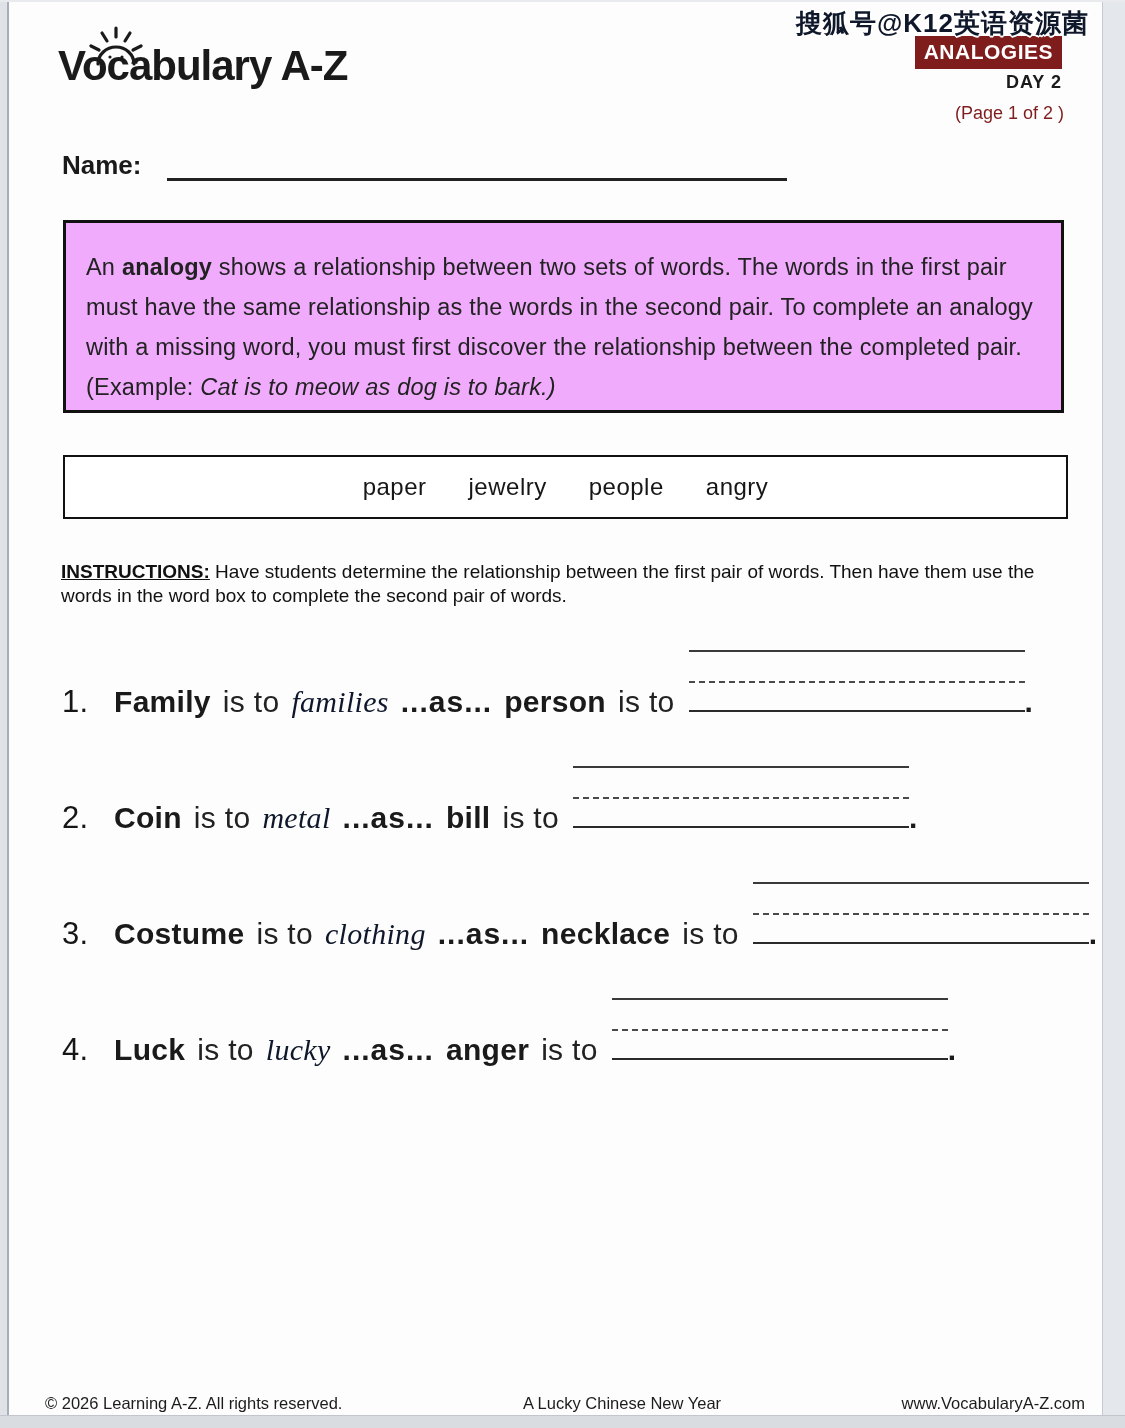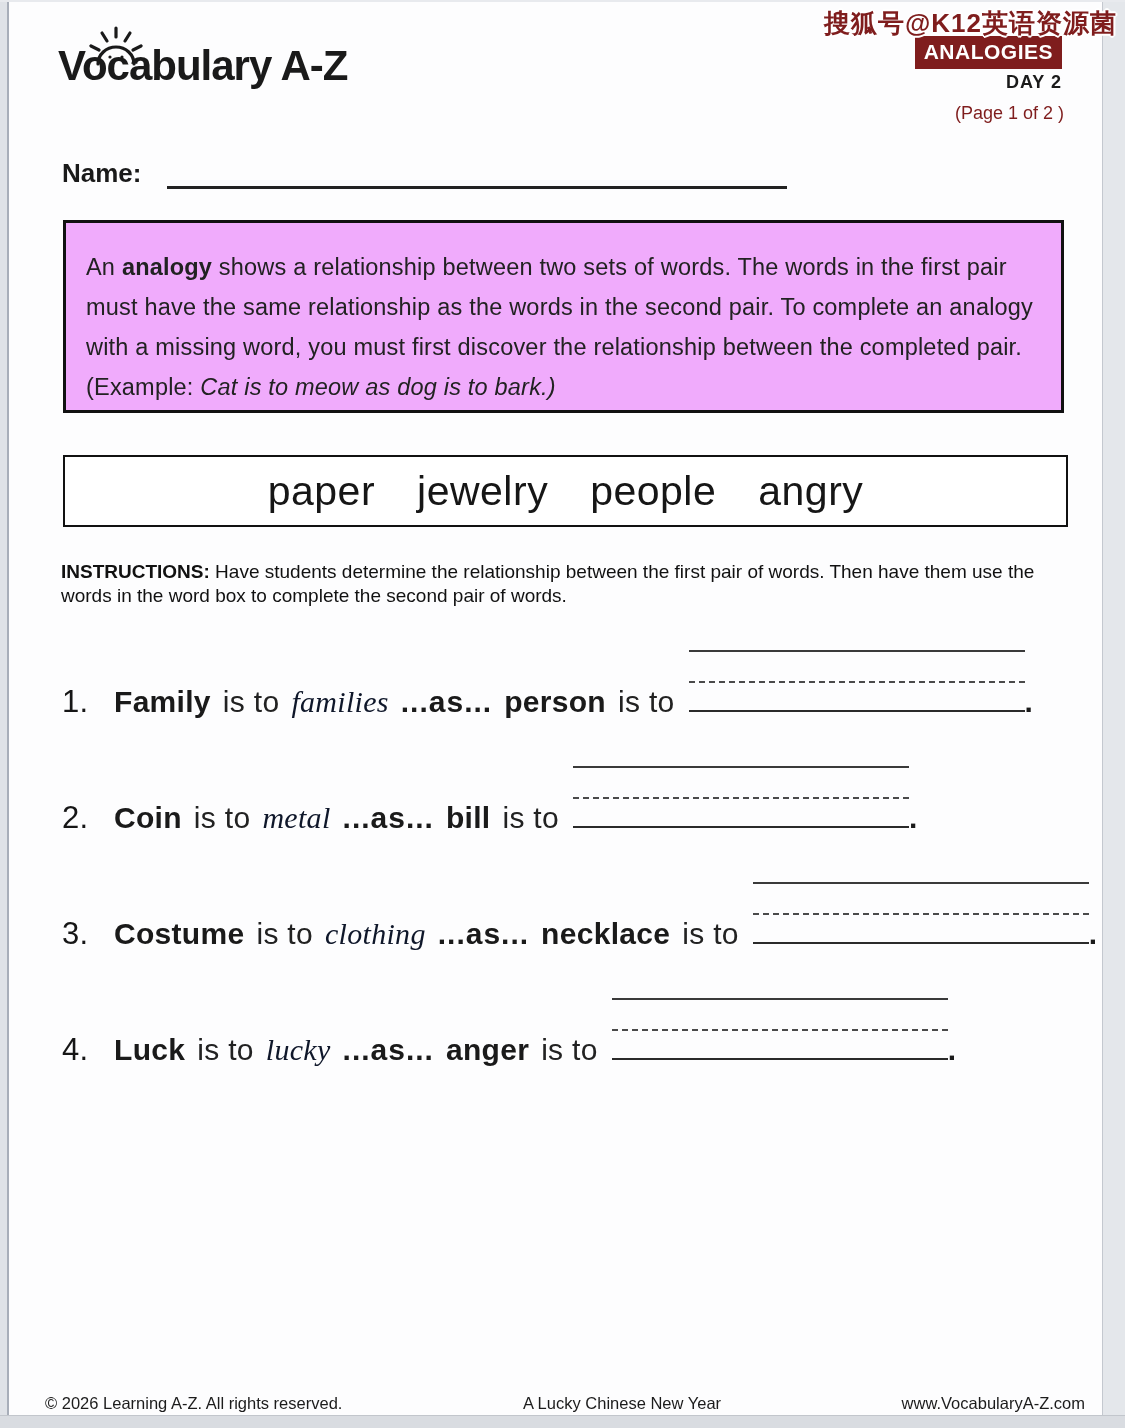--- a/index.html
+++ b/index.html
@@ -19,64 +19,64 @@
   .edge-bottom{ position:absolute; left:0; bottom:0; width:1125px; height:13px; background:#d9dce1; border-top:1px solid #c2c6cc; }
   .edge-top   { position:absolute; left:0; top:0; width:1125px; height:2px; background:#e8eaee; }
 
   
   .logo {
     position:absolute; left:58px; top:42px;
     font-size:42px; font-weight:bold; letter-spacing:-1px;
   }
   .sun { position:absolute; left:28px; top:-18px; width:60px; height:42px; }
   .watermark {
-    position:absolute; right:8px; top:6px;
-    font-size:26px; font-weight:bold; color:#7f1d1d;
+    position:absolute; right:36px; top:6px;
+    font-size:26px; font-weight:bold; color:#0f172a;
     font-family:"Liberation Sans", sans-serif;
     text-shadow:-2px 0 #fff, 2px 0 #fff, 0 -2px #fff, 0 2px #fff, -1px -1px #fff, 1px 1px #fff, -1px 1px #fff, 1px -1px #fff;
     letter-spacing:1px; white-space:nowrap; z-index:5;
   }
   .badge {
     position:absolute; right:63px; top:36px;
     background:#7f1d1d; color:#fff;
     font-size:21px; font-weight:bold; letter-spacing:0.5px;
     padding:4px 9px 5px 9px;
   }
   .day { position:absolute; right:63px; top:72px; font-size:18px; font-weight:bold; letter-spacing:1px; }
   .page-note { position:absolute; right:61px; top:103px; font-size:18px; color:#7f1d1d; }
 
   
-  .name-row { position:absolute; left:62px; top:158px; width:725px; display:flex; align-items:flex-end;gap:12px; }
+  .name-row { position:absolute; left:62px; top:150px; width:725px; display:flex; align-items:flex-end;gap:12px; }
   .name-label { font-size:26px; font-weight:bold; }
   .name-line { flex:1; margin-left:14px; border-bottom:3px solid #222; height:30px; }
 
   
   .def-box {
     position:absolute; left:63px; top:220px; width:1001px; height:193px;
     border:3px solid #111; background:#f0abfc;
     padding:24px 22px 0 20px;
     font-size:23.5px; line-height:40px; letter-spacing:0.2px; color:#222;
   }
   .def-box b { font-weight:bold; }
   .def-box i { font-style:italic; }
 
   
   .word-box {
-    position:absolute; left:63px; top:455px; width:1005px; height:72px;
+    position:absolute; left:63px; top:455px; width:1005px; height:64px;
     border:2.5px solid #111; background:#fff;
     display:flex; align-items:center; justify-content:center; gap:42px;
-    font-size:41px; letter-spacing:0.5px; color:#161616;
+    font-size:24px; letter-spacing:0.5px; color:#161616;
   }
 
   
   .instructions {
     position:absolute; left:61px; top:560px; width:1002px;
     font-size:19px; line-height:24px; color:#111;
   }
-  .instructions b { font-weight:bold; }
+  .instructions b { font-weight:bold;text-decoration:underline; }
 
   
   .questions { position:absolute; left:62px; top:604px; width:1010px; }
   .q-row { height:116px; display:flex; align-items:flex-end; }
   .q-line { display:flex; align-items:baseline; white-space:nowrap; font-size:30px; letter-spacing:0.3px; }
   .q-num { width:52px; font-size:31px; color:#161616; }
   .q-b { font-weight:bold; margin-right:12px; }
   .q-n { font-weight:400; margin-right:12px; color:#222; }
   .q-i { font-style:italic; margin-right:12px; color:#0f172a;font-family:Liberation Serif, serif; }
   .q-as { font-weight:bold; margin-right:12px; letter-spacing:1px; }

